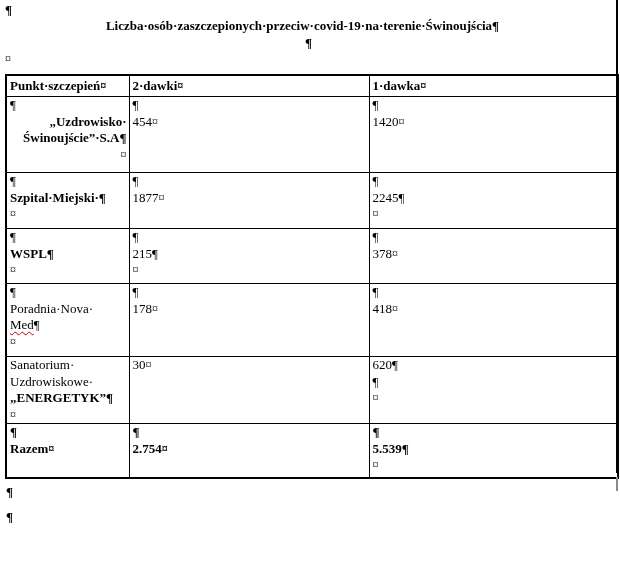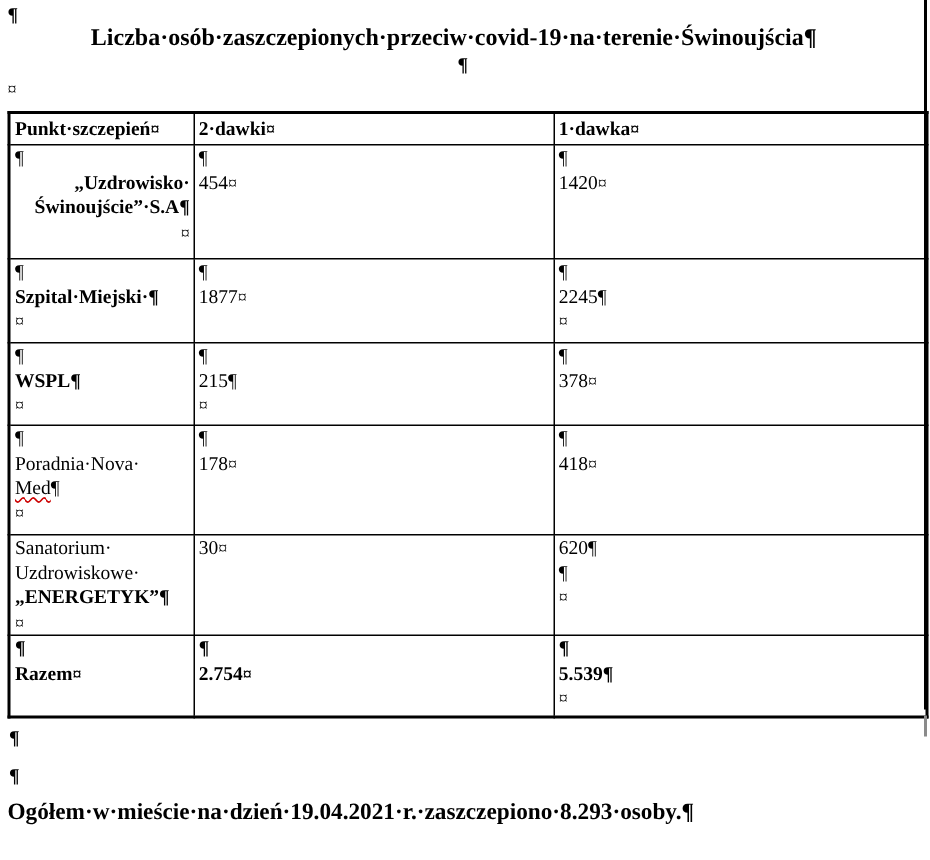--- a/index.html
+++ b/index.html
@@ -4,21 +4,21 @@
 <style>
   html,body{margin:0;padding:0}
   body{
     width:620px;height:573px;background:#ffffff;color:#000;
     font-family:"Liberation Serif","DejaVu Serif",serif;font-size:13px;
     position:relative;overflow:hidden;
   }
   .doc{position:relative;padding:2px 0 0 5px;}
   .line{white-space:pre;}
   .top-pilcrow{line-height:15px;font-weight:bold;}
-  .title{text-align:center;font-weight:bold;font-size:16px;line-height:17px;padding-right:20px;}
+  .title{text-align:center;font-weight:bold;font-size:13px;line-height:17px;padding-right:20px;}
   .title-pilcrow{text-align:center;font-weight:bold;line-height:17px;padding-right:8px;}
   .pre-marker{line-height:17px;font-size:12px;}
   table{border-collapse:collapse;table-layout:fixed;width:612px;border:2px solid #000;margin-top:6px;}
   th,td{border:1px solid #000;vertical-align:top;text-align:left;padding:0 2px 0 3px;font-weight:normal;overflow:hidden;}
   th{height:19px;}
   th .cl{line-height:19px;font-weight:bold;}
   .cl{line-height:16.5px;white-space:nowrap;}
   .ctr{text-align:right;}
   .b{font-weight:bold;}
   .sq{text-decoration:underline;text-decoration-style:wavy;text-decoration-color:#cc0000;text-decoration-thickness:1px;text-underline-offset:2px;text-align:center;}
@@ -157,14 +157,13 @@
             <div class="cl"><span class="b ">5.539</span><span class="b ">¶</span></div>
             <div class="cl"><span class="cm">¤</span></div>
           </td>
         </tr>
       </tbody>
   </table>
 
   <div class="line after-pilcrow"><span>¶</span></div>
   <div class="line after-pilcrow"><span>¶</span></div>
 
-  <div class="line footer">Ogółem·w·mieście·na·dzień·19.04.2021·r.·zaszczepiono·8.293·osoby.¶</div>
 </div>
 
 </body></html>

